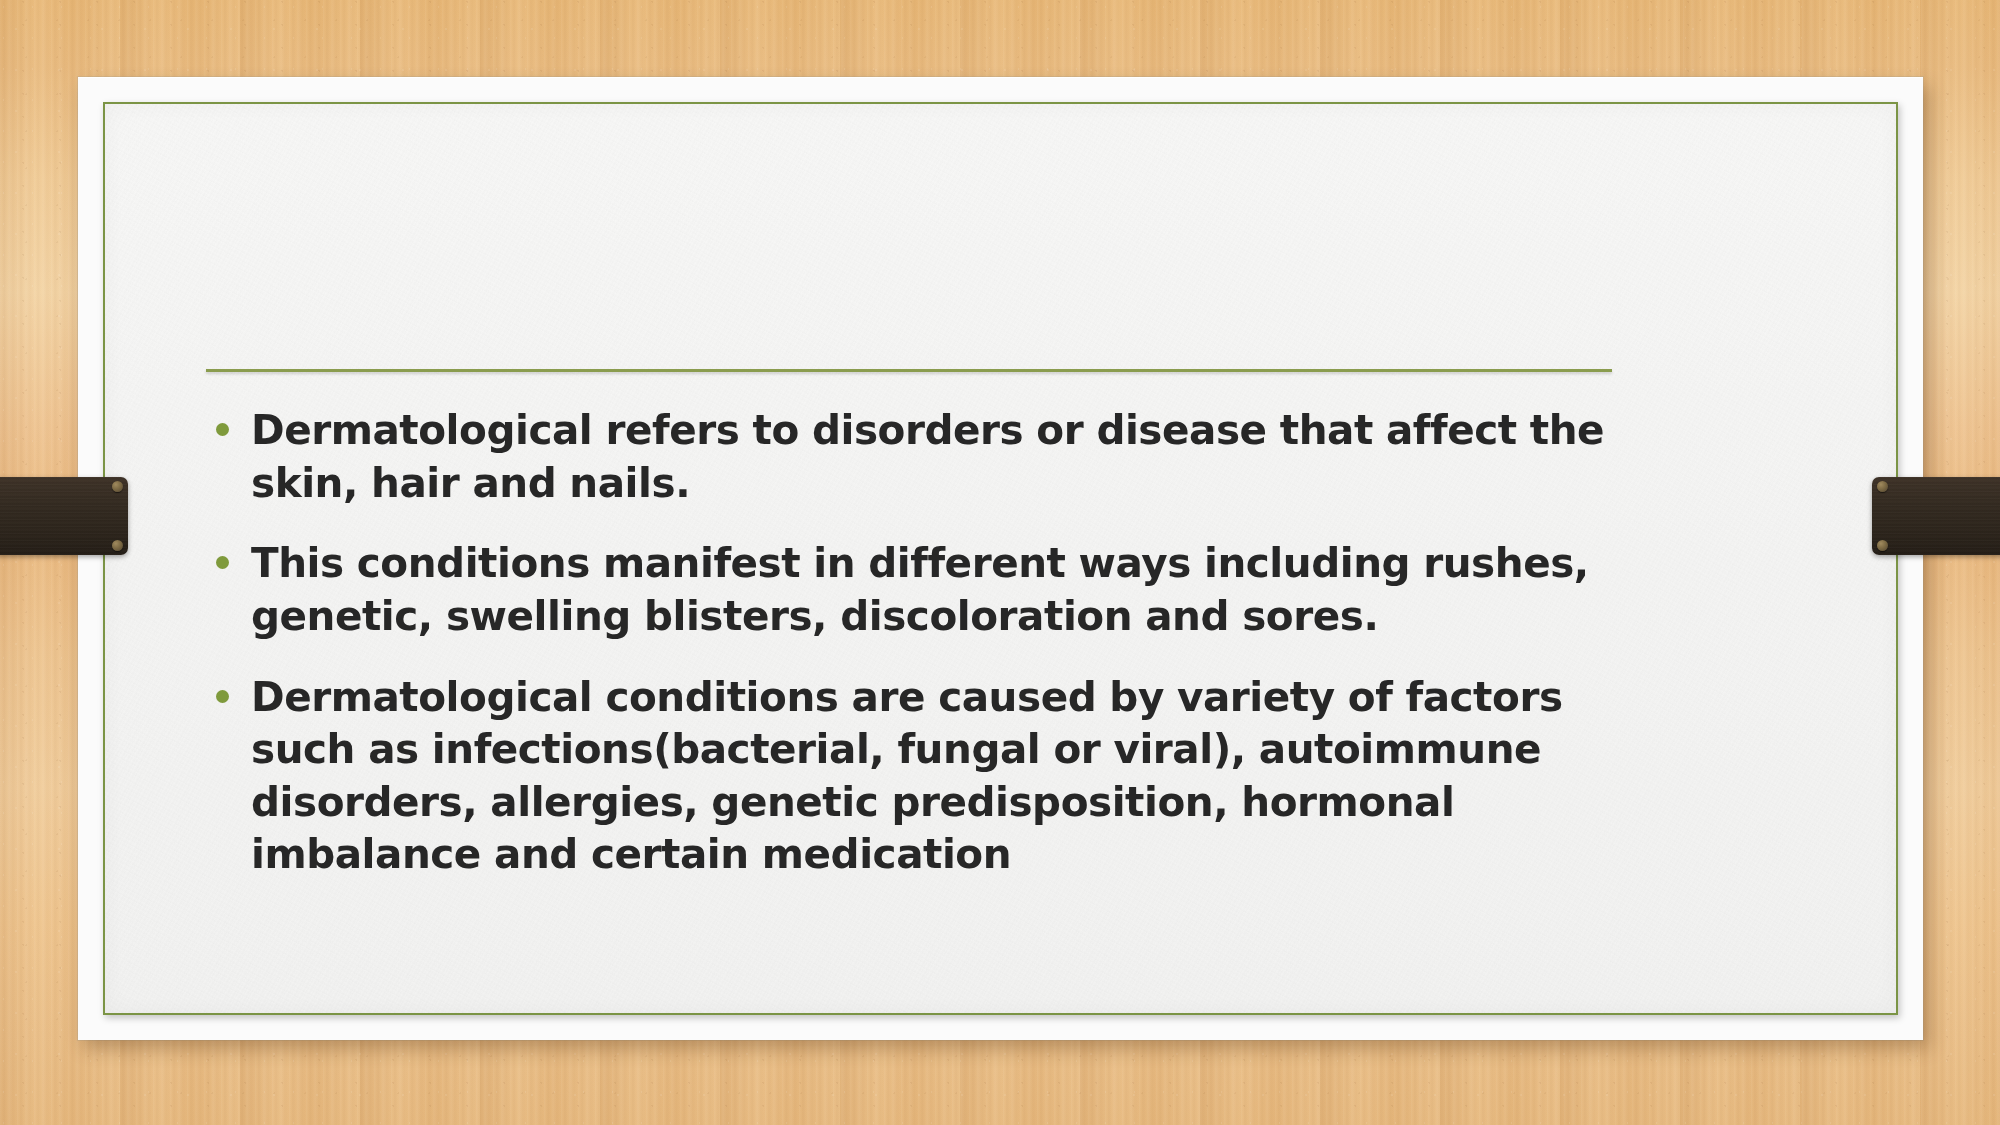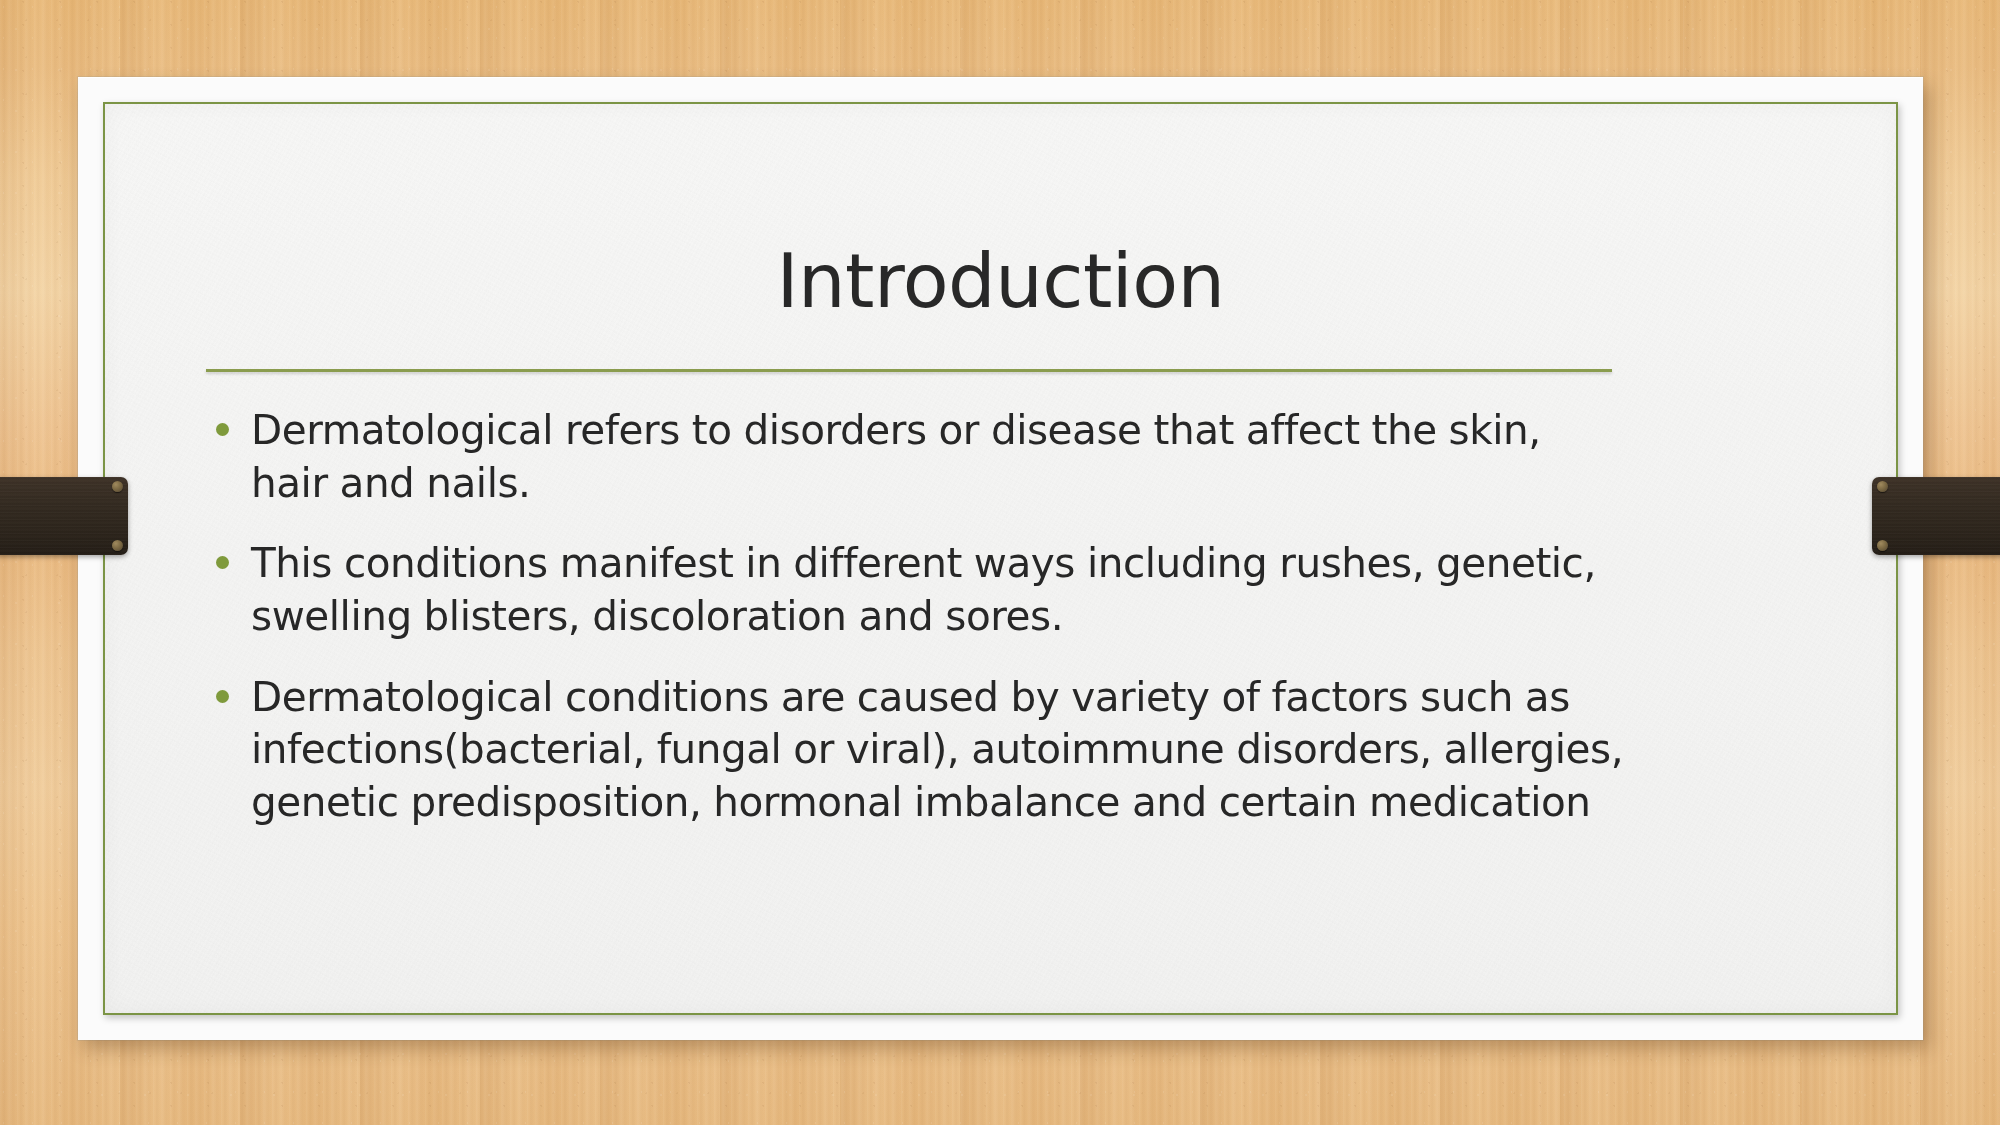--- a/index.html
+++ b/index.html
@@ -160,21 +160,21 @@
     width:1430px;
     list-style:none;
   }
 
   .bullet-item{
     position:relative;
     padding-left:56px;
     margin-bottom:28px;
     font-family:"DejaVu Sans", sans-serif;
     font-size:40.5px;
-    font-weight:400;
+    font-weight:700;
     line-height:1.30;
     color:#272727;
     letter-spacing:-0.45px;
     word-spacing:-0.5px;
   }
 
   .bullet-item:last-child{ margin-bottom:14px; }
 
   .bullet-dot{
     position:absolute;
@@ -202,21 +202,20 @@
   <div id="strap-right" class="strap">
     <span class="stud top"></span>
     <span class="stud bottom"></span>
   </div>
 
   <div id="paper-card">
     <div id="paper-frame">
 
       <div id="content-area">
 
-        <h1 id="slide-title">Introduction</h1>
 
         <div id="title-divider"></div>
 
         <ul id="bullet-list">
 
           <li class="bullet-item">
             <span class="bullet-dot"></span>
             <span class="bullet-text">Dermatological refers to disorders or disease that affect the skin, hair and nails.</span>
           </li>
 

